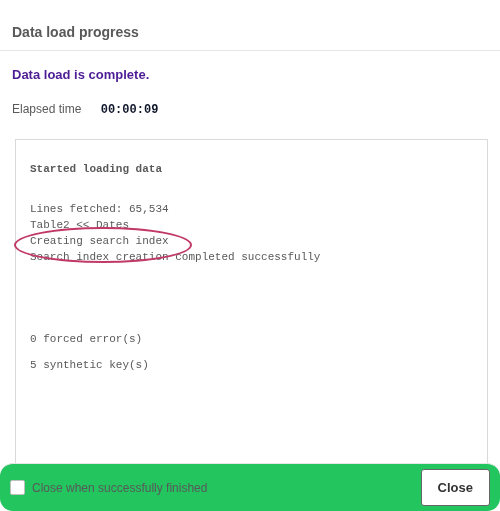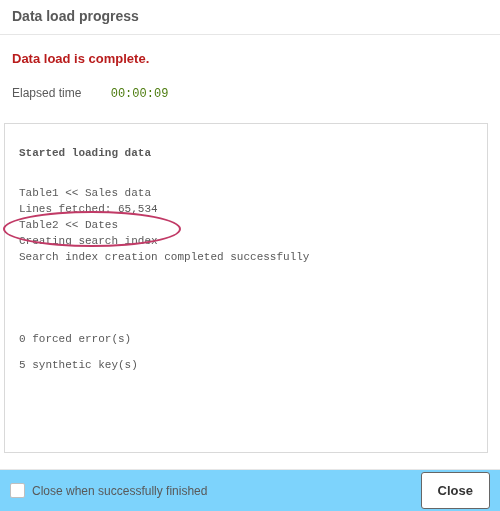--- a/index.html
+++ b/index.html
@@ -4,48 +4,48 @@
 <style>
   * { box-sizing: border-box; }
   html, body {
     margin: 0; padding: 0;
     width: 500px; height: 511px;
     font-family: Arial, Helvetica, sans-serif;
     background: #fff;
     color: #333;
   }
   .header-bar {
-    padding: 8px 12px 10px 12px;
+    padding: 24px 12px 10px 12px;
     border-bottom: 1px solid #e6e6e6;
   }
   .header-bar h1 {
     font-size: 14px;
     font-weight: 700;
     margin: 0;
     color: #595959;
   }
   .status-row {
     padding: 16px 12px 0 12px;
     font-size: 13px;
     font-weight: 700;
-    color: #b91c1c;
+    color: #4c1d95;
   }
   .elapsed-row {
     padding: 20px 12px 8px 12px;
     font-size: 12px;
     color: #595959;
   }
   .elapsed-row .val {
     font-family: "Courier New", monospace;
-    color: #4d7c0f;
-    margin-left: 26px;
-    font-weight: 400;
+    color: #0f172a;
+    margin-left: 16px;
+    font-weight: 700;
   }
   .log-box {
-    margin: 14px 12px 0 4px;
+    margin: 14px 12px 0 15px;
     border: 1px solid #d9d9d9;
     height: 330px;
     padding: 22px 14px 14px 14px;
     font-family: "Courier New", monospace;
     font-size: 11px;
     color: #595959;
     position: relative;
     line-height: 1.45;
   }
   .log-box .bold { font-weight: 700; }
@@ -61,26 +61,27 @@
     left: -2px;
     top: 87px;
     width: 178px;
     height: 36px;
     pointer-events: none;
   }
 
   .footer-bar {
     position: absolute;
     left: 0; right: 0; bottom: 0;
-    height: 42px;
+    height: 48px;
     border-top: 1px solid #e6e6e6;
     display: flex;
     align-items: center;
     padding: 0 10px;
-    background: #7dd3fc;
+    background: #22c55e;
+    border-radius: 13px;
   }
   .checkbox-wrap {
     display: flex;
     align-items: center;
     font-size: 12px;
     color: #595959;
     flex: 1;
   }
   .chk {
     width: 15px; height: 15px;
@@ -112,21 +113,20 @@
 <div class="elapsed-row">
   <span>Elapsed time</span>
   <span class="val">00:00:09</span>
 </div>
 
 <div class="log-box">
   <div class="highlight-ring"></div>
 
   <div class="bold log-line">Started loading data</div>
   <div class="spacer-md"></div>
-  <div class="log-line">Table1 &lt;&lt; Sales data</div>
   <div class="log-line">Lines fetched: 65,534</div>
   <div class="log-line">Table2 &lt;&lt; Dates</div>
   <div class="log-line">Creating search index</div>
   <div class="log-line">Search index creation completed successfully</div>
   <div class="spacer-md"></div>
   <div class="spacer-lg"></div>
   <div class="spacer-sm"></div>
   <div class="log-line">0 forced error(s)</div>
   <div class="spacer-sm"></div>
   <div class="log-line">5 synthetic key(s)</div>

